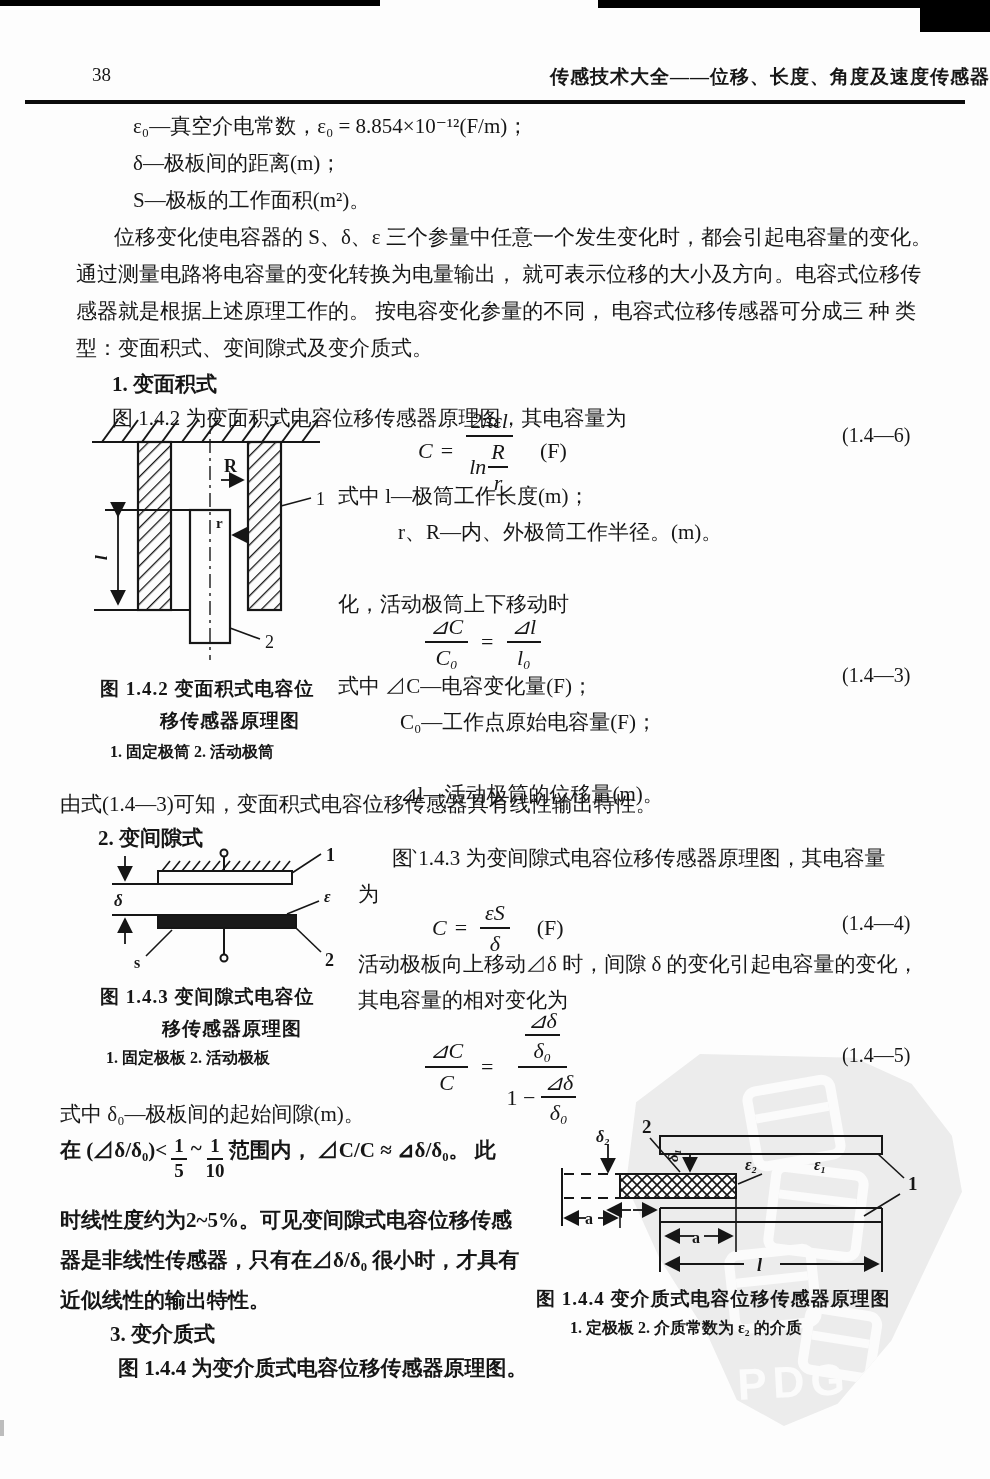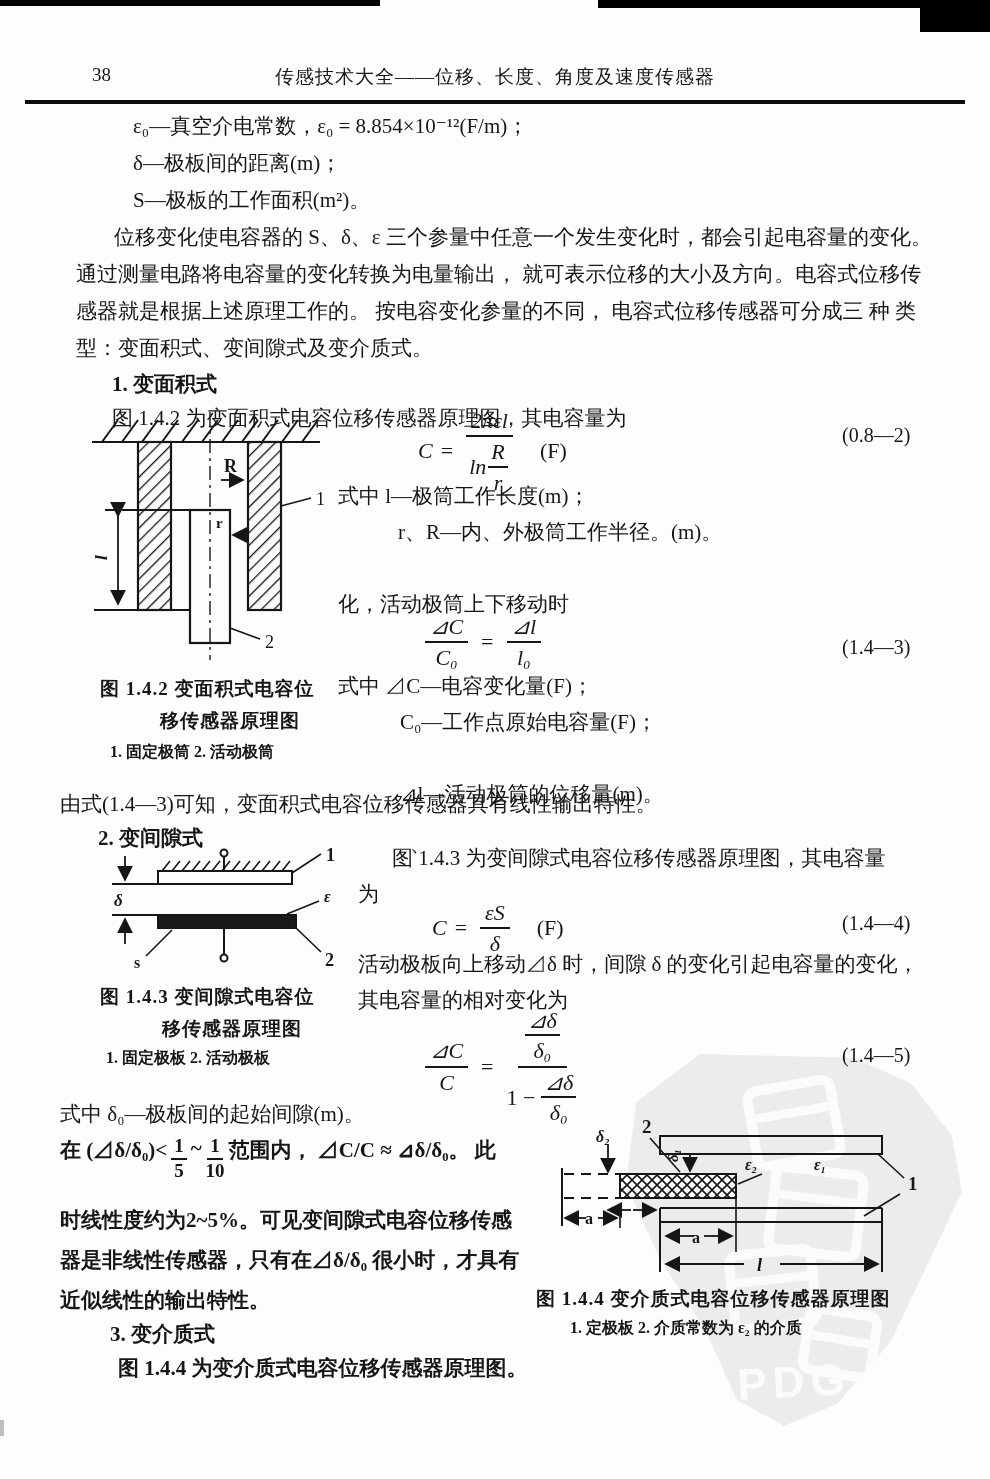--- a/index.html
+++ b/index.html
@@ -3,21 +3,21 @@
 <meta charset="utf-8">
 <style>
   html,body{margin:0;padding:0;background:#e8e8e8;}
   #page{position:relative;width:990px;height:1479px;background:#fdfdfd;overflow:hidden;
         font-family:"Liberation Serif","DejaVu Serif",serif;color:#161616;}
   .abs{position:absolute;z-index:2;}
   .t{font-size:21px;line-height:36px;white-space:nowrap;}
   .b{font-weight:bold;}
   .indent{padding-left:38px;}
   .pageno{font-size:19px;}
-  .title{width:100%;text-align:center;font-size:19px;font-weight:normal;letter-spacing:1px;}
+  .title{width:100%;text-align:right;font-size:19px;font-weight:bold;letter-spacing:1px;}
   .rule{background:#0c0c0c;height:4px;}
   .cap{font-size:19px;font-weight:bold;white-space:nowrap;letter-spacing:1px;}
   .leg{font-size:16px;font-weight:bold;white-space:nowrap;}
   
   .eq{display:flex;align-items:center;font-style:italic;font-size:22px;white-space:nowrap;}
   .eq .up{font-style:normal;}
   .eq .unit{font-style:normal;margin-left:22px;}
   .frac{display:inline-flex;flex-direction:column;align-items:center;margin:0 5px;text-align:center;}
   .frac .fn{padding:0 5px 2px;border-bottom:2px solid #161616;line-height:1.15;}
   .frac .fd{padding-top:2px;line-height:1.15;display:flex;align-items:center;}
@@ -91,38 +91,38 @@
       <span class="fd">
         <span>ln</span>
         <span class="frac">
           <span class="fn">R</span>
           <span class="fd">r</span>
         </span>
       </span>
     </span>
     <span class="unit">(F)</span>
   </div>
-  <div class="abs tag" style="left:842px;top:424px;">(0.8—2)</div>
+  <div class="abs tag" style="left:842px;top:424px;">(1.4—6)</div>
 
   <div class="abs t" style="left:338px;top:478px;">式中  l—极筒工作长度(m)；</div>
   <div class="abs t" style="left:398px;top:514px;">r、R—内、外极筒工作半径。(m)。</div>
   <div class="abs t" style="left:338px;top:586px;">化，活动极筒上下移动时</div>
 
   <div class="abs eq" style="left:420px;top:614px;">
     <span class="frac">
       <span class="fn">⊿C</span>
       <span class="fd">C₀</span>
     </span>
     <span class="up" style="margin:0 8px;">=</span>
     <span class="frac">
       <span class="fn">⊿l</span>
       <span class="fd">l₀</span>
     </span>
   </div>
-  <div class="abs tag" style="left:842px;top:636px;">(1.4—3)</div>
+  <div class="abs tag" style="left:842px;top:664px;">(1.4—3)</div>
 
   <div class="abs t" style="left:338px;top:668px;">式中  ⊿C—电容变化量(F)；</div>
   <div class="abs t" style="left:400px;top:704px;">C₀—工作点原始电容量(F)；</div>
   <div class="abs t" style="left:400px;top:776px;">⊿l—活动极筒的位移量(m)。</div>
 
   <svg class="abs" style="left:80px;top:408px;" width="250" height="258" viewBox="0 0 250 258">
     <defs>
       <marker id="ar" markerWidth="10" markerHeight="9" refX="8" refY="4.5" orient="auto">
         <path d="M0,0 L9,4.5 L0,9 z" fill="#161616"></path>
       </marker>

